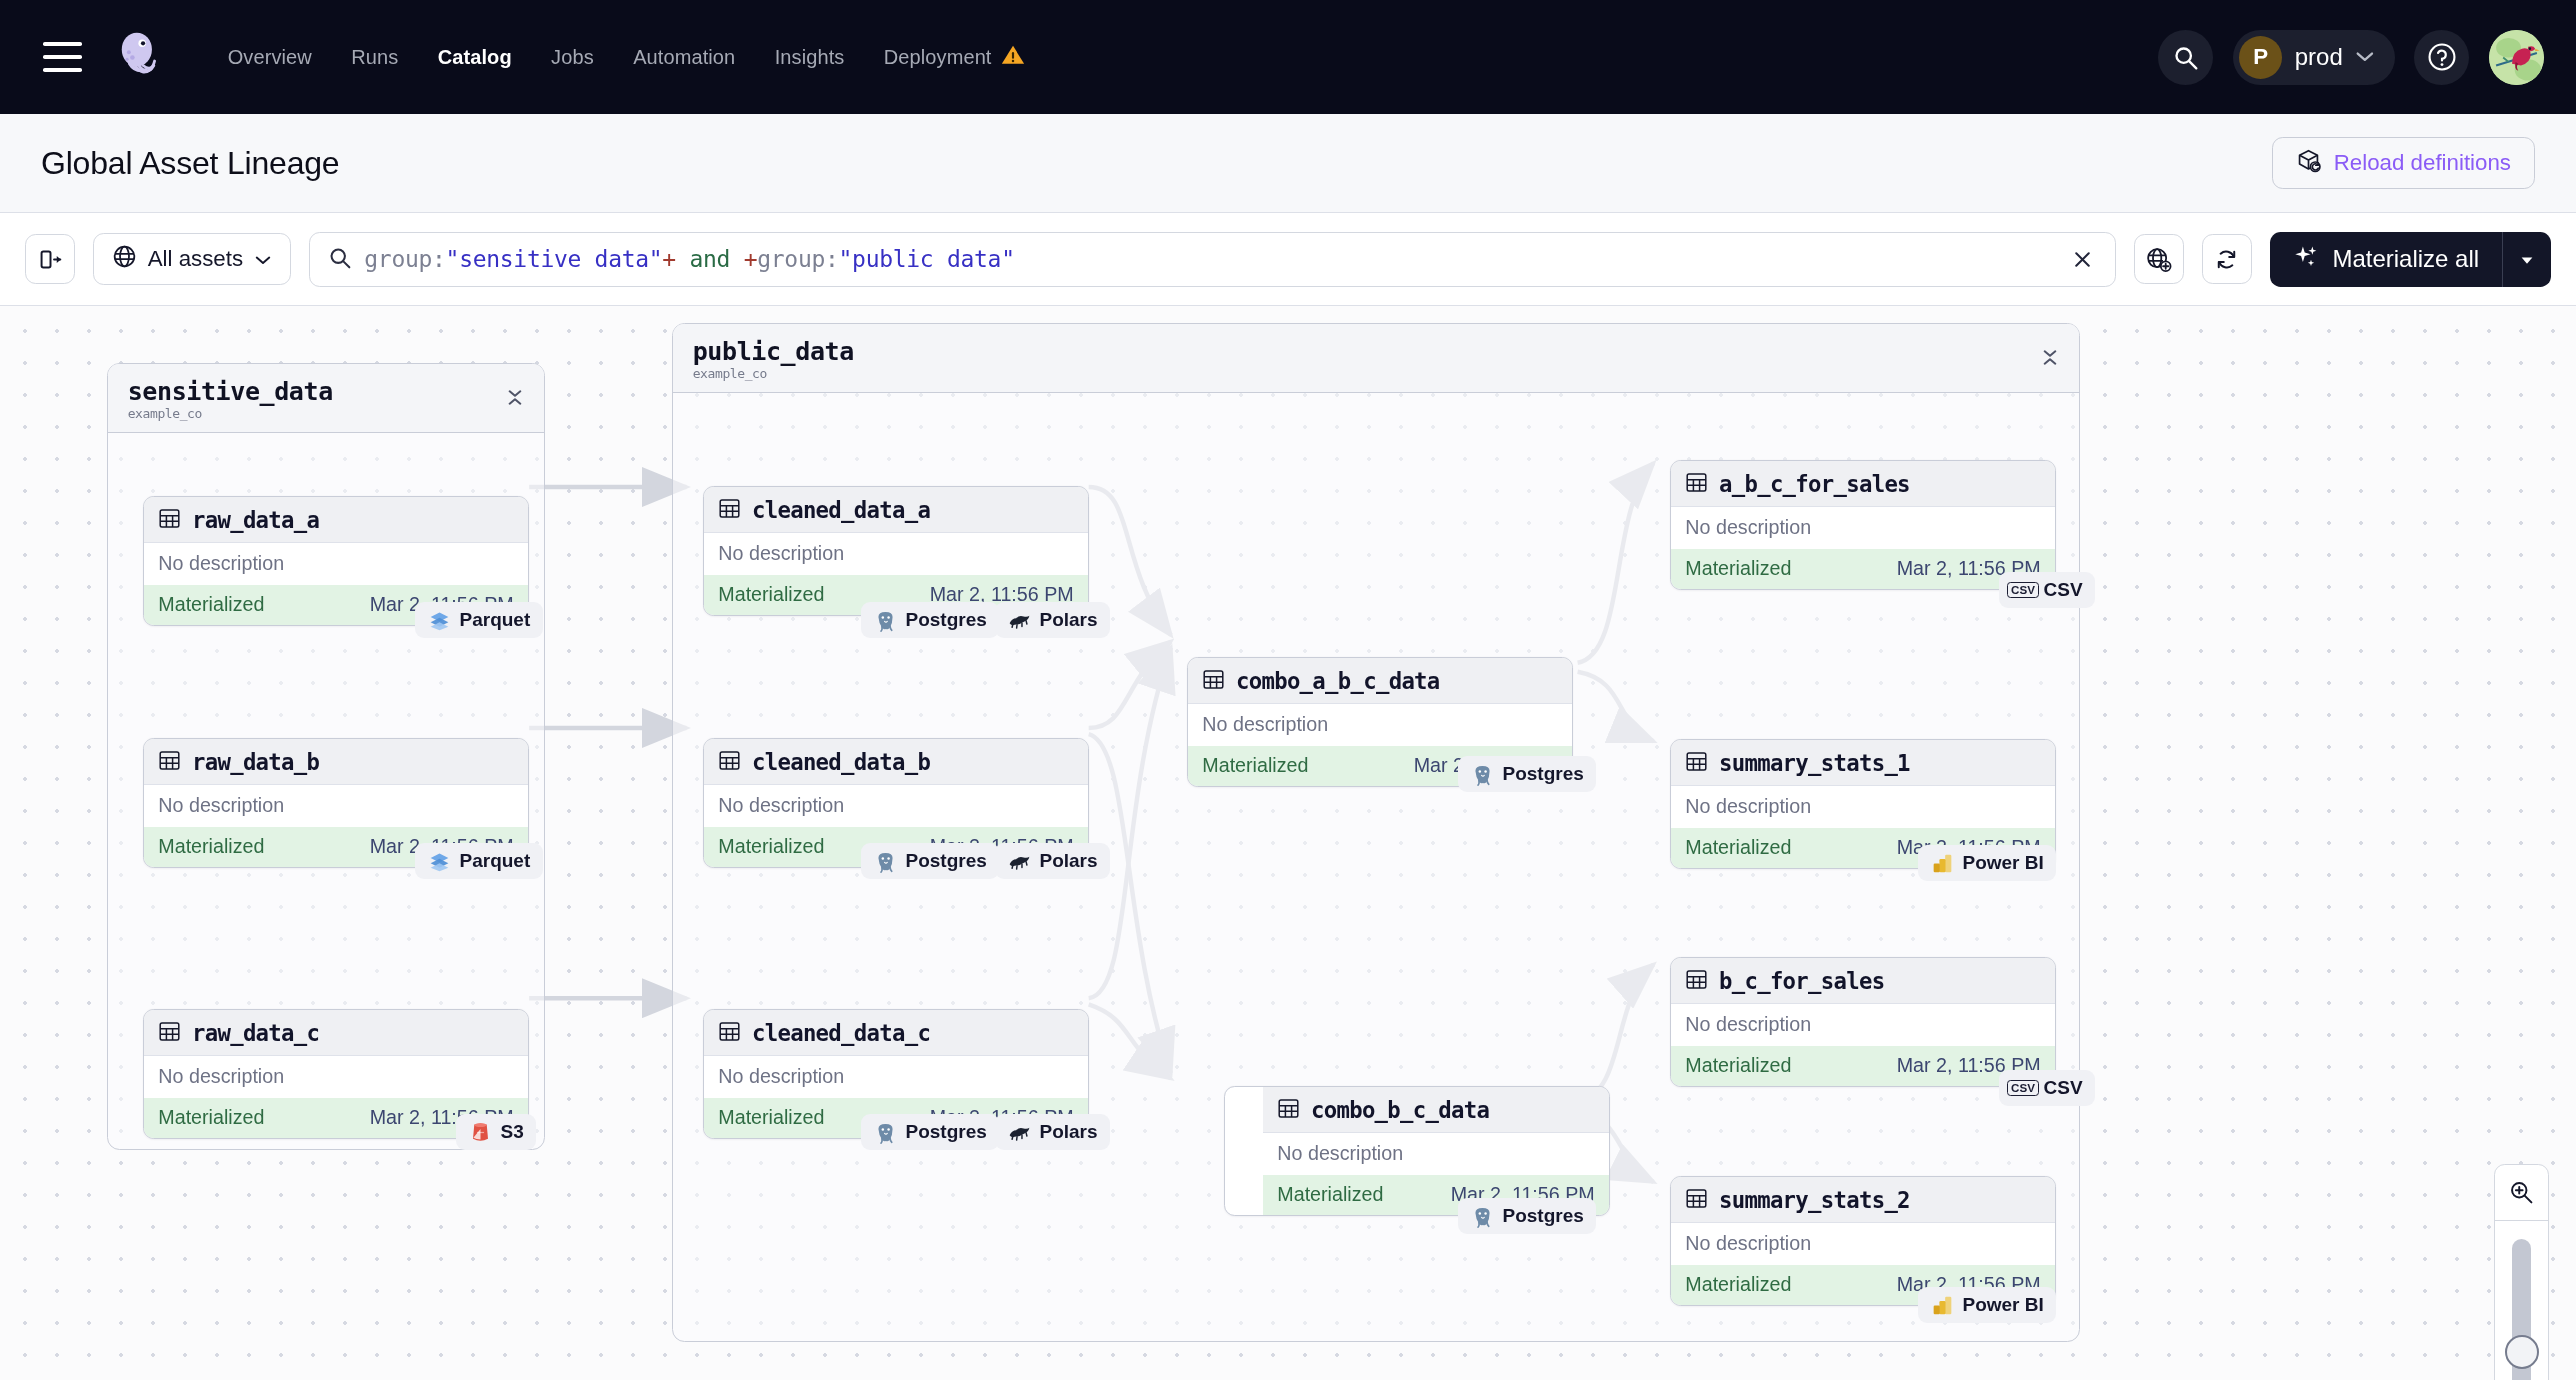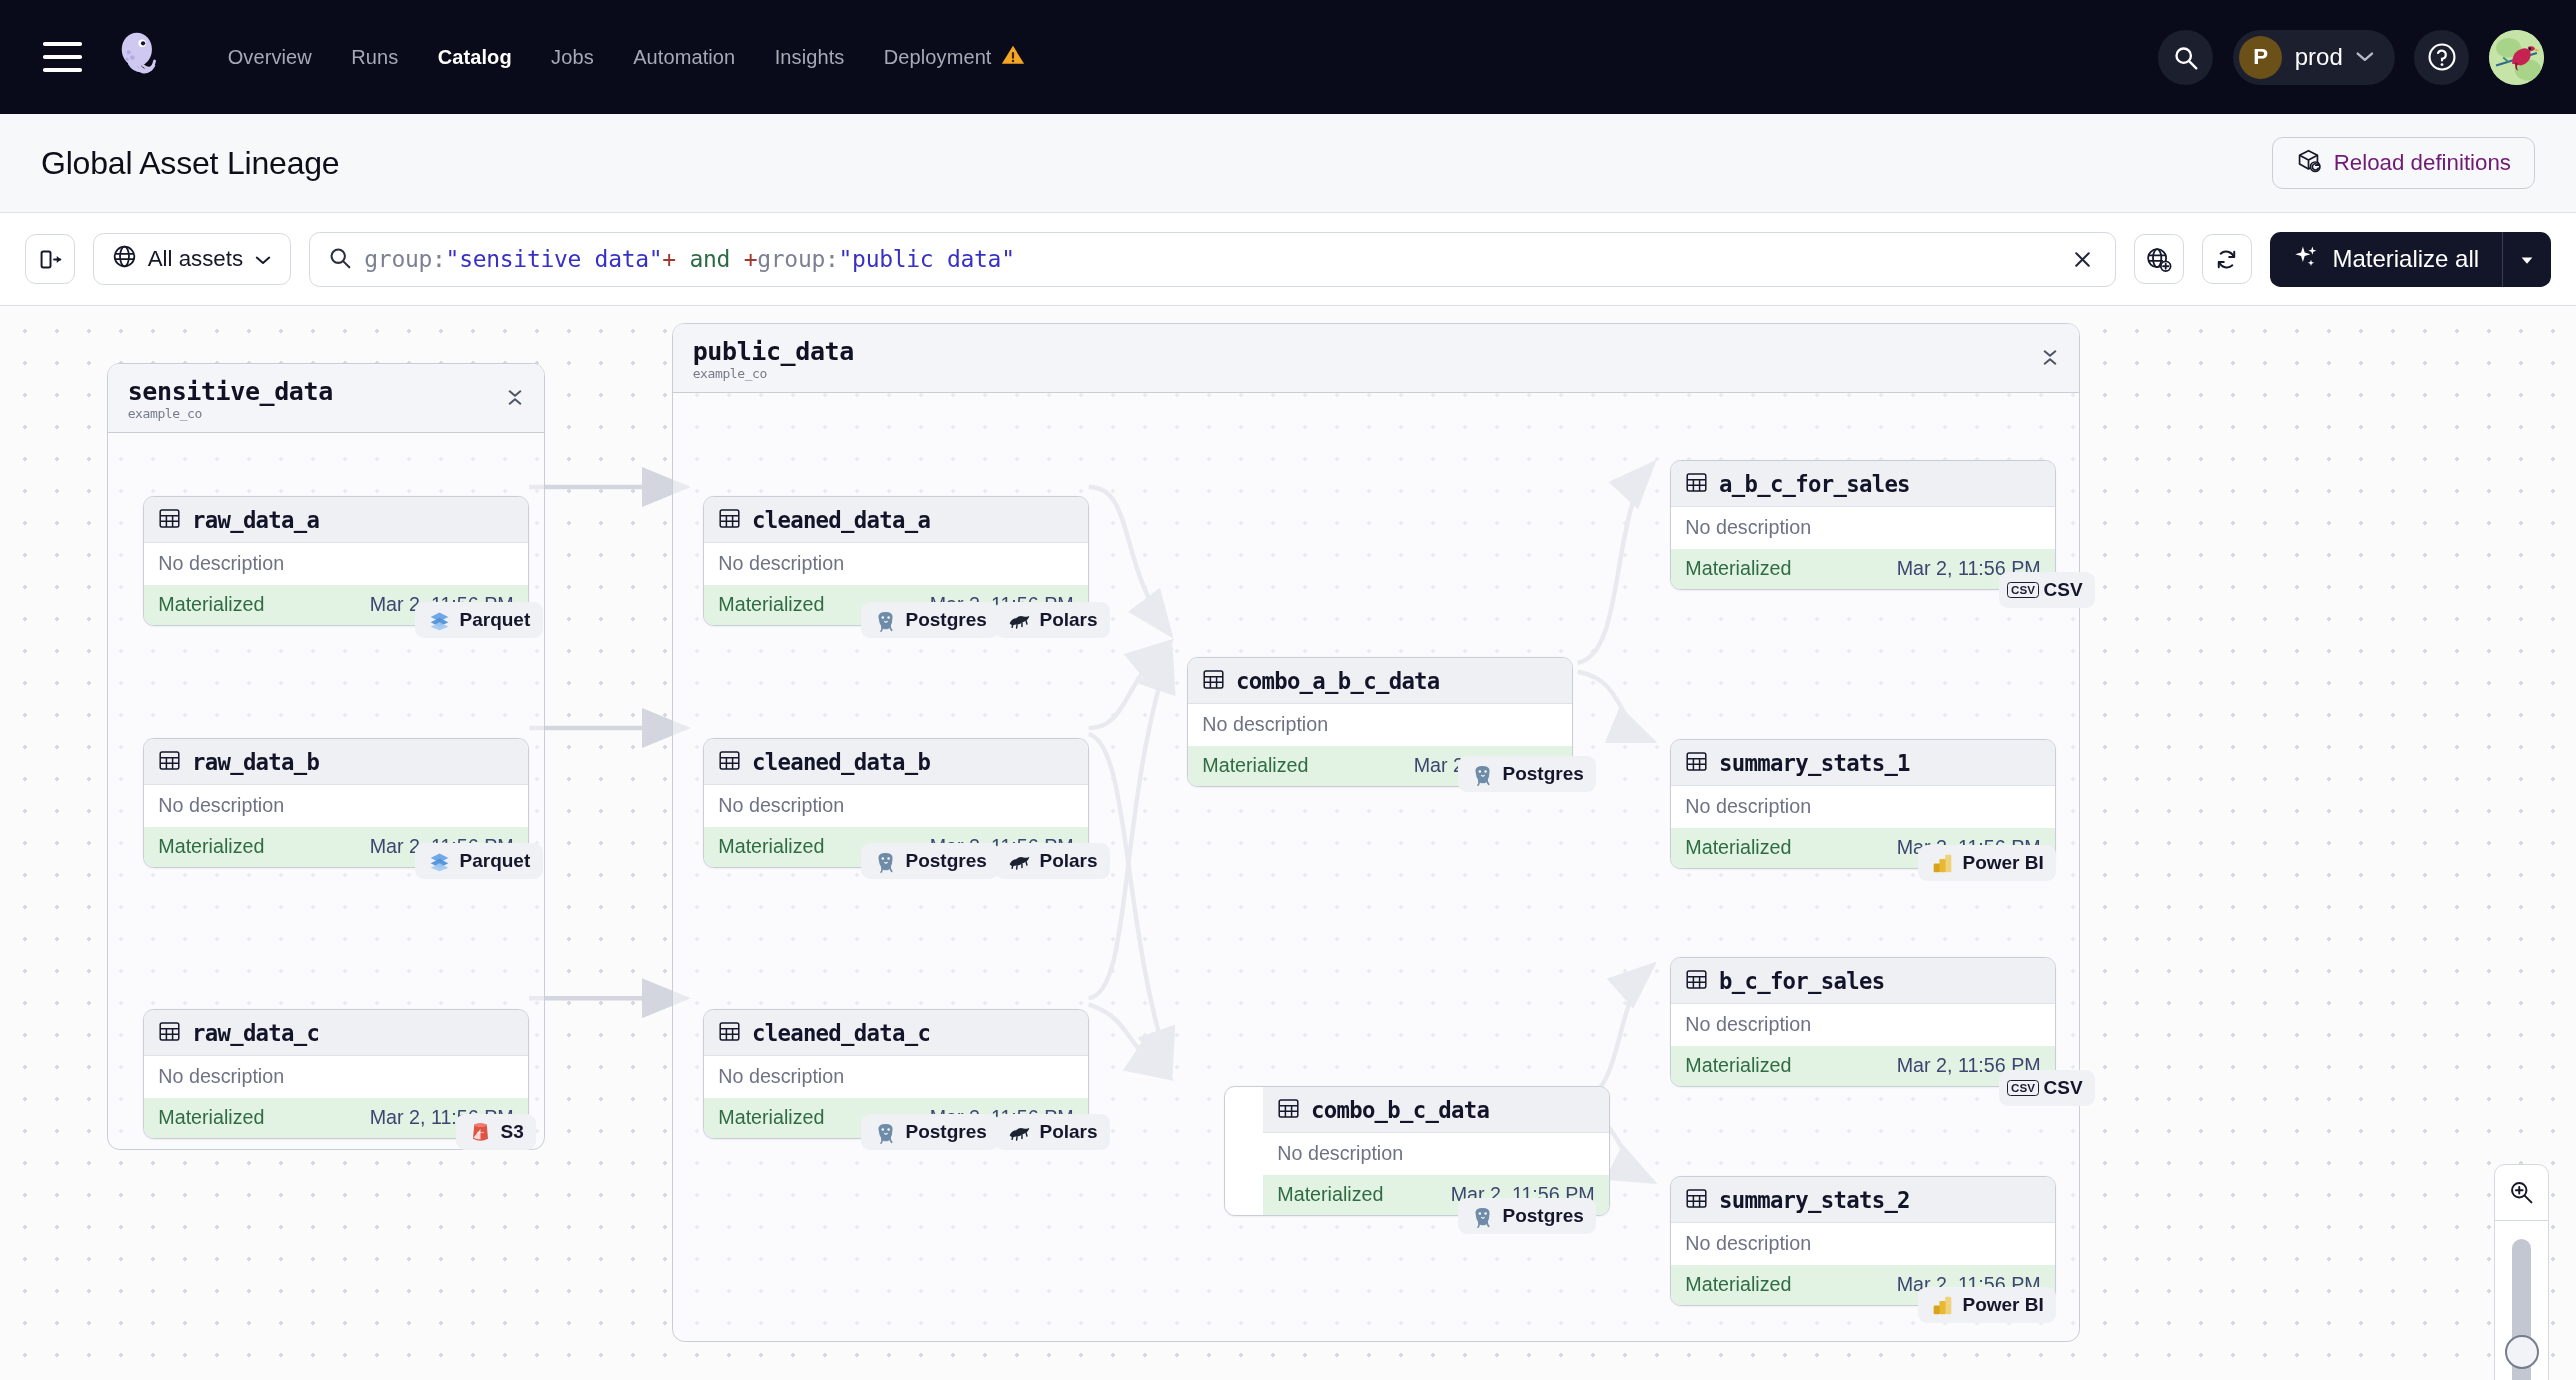--- a/index.html
+++ b/index.html
@@ -47,21 +47,21 @@
 
   
   .pagehead {
     height:99px; background:#F7F8FA; border-bottom:0.9px solid #DDE0E8;
     display:flex; align-items:center; padding: 0 41px; flex:0 0 99px; position:relative; z-index:30;
   }
   .pagetitle { font-size:32px; color:#0D0E19; letter-spacing:-0.2px; }
   .reload-btn {
     margin-left:auto; height:52px; border:0.9px solid #C9CDD7; border-radius:10.7px;
     background:#F7F8FA; display:flex; align-items:center; gap:12.5px; padding:0 23px;
-    font-size:22.3px; color:#701a75; cursor:pointer;
+    font-size:22.3px; color:#8b5cf6; cursor:pointer;
   }
 
   
   .toolbar {
     height:93px; background:#FFFFFF; border-bottom:0.9px solid #DDE0E8;
     display:flex; align-items:center; padding:0 25px; gap:18px; flex:0 0 93px;
     position:relative; z-index:30;
   }
   .sq-btn {
     width:50px;height:50px;border:0.9px solid #D4D8E0;border-radius:10.7px;background:#fff;
@@ -483,21 +483,21 @@
           <span class="chip-ico">
             <svg width="23" height="23" viewBox="0 0 26 26">
               <path d="M6 4 L20 4 L21.5 20 Q13 24.5 4.5 20 Z" fill="#E05243"></path>
               <ellipse cx="13" cy="4.6" rx="7" ry="2.3" fill="#F07B6F"></ellipse>
               <path d="M13 9 L13 21 Q8 21 5 19 Z" fill="#fff" opacity="0.78"></path>
               <path d="M9 13 L17 13" stroke="#fff" stroke-width="1.4" opacity="0.5"></path>
             </svg>
           </span>
           <span>S3</span>
         </div>
-        <div class="node" style="left: 703px; top: 190px;">
+        <div class="node" style="left: 703px; top: 180px;">
           <div class="node-head">
             <span><svg width="23" height="23" viewBox="0 0 26 26" fill="none" stroke="#15172A" stroke-width="1.7">
                 <rect x="2.5" y="3.5" width="21" height="19" rx="2"></rect>
                 <path d="M2.5 10 L23.5 10 M2.5 16.2 L23.5 16.2 M9.5 10 L9.5 22.5 M16.5 10 L16.5 22.5"></path>
               </svg></span>
             <span class="node-name">cleaned_data_a</span>
           </div>
           <div class="node-desc">No description</div>
           <div class="node-mat">
             <span class="mat-label">Materialized</span>

